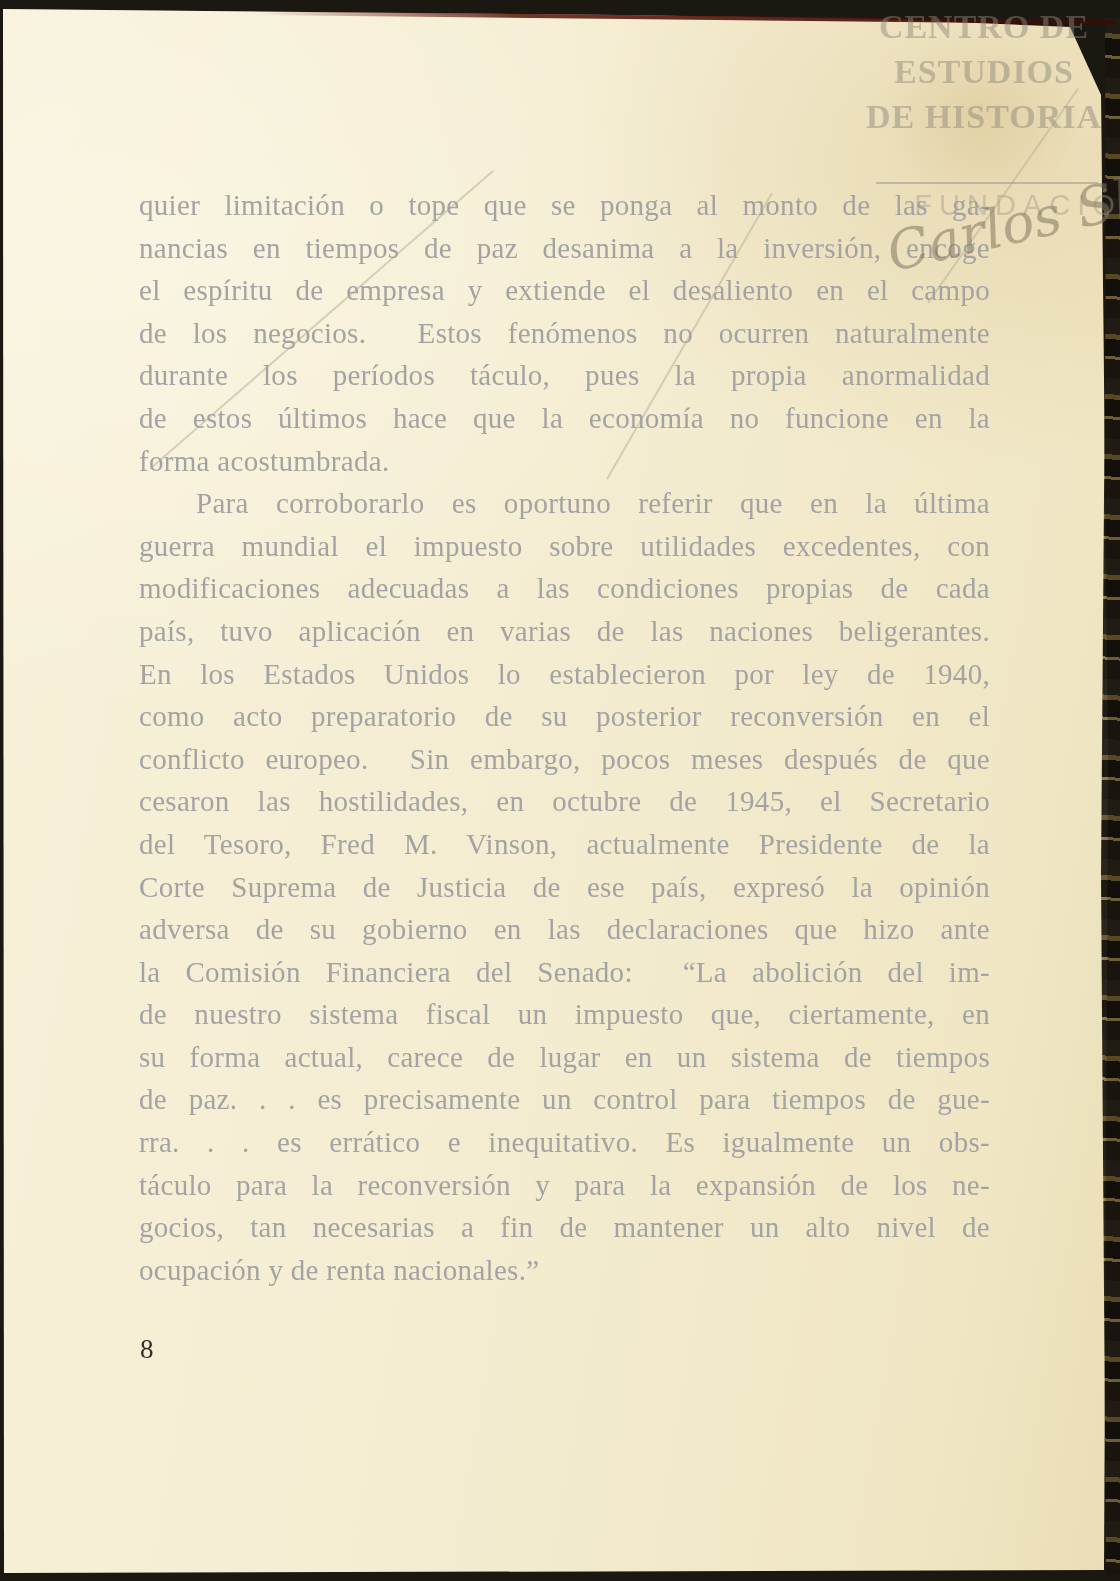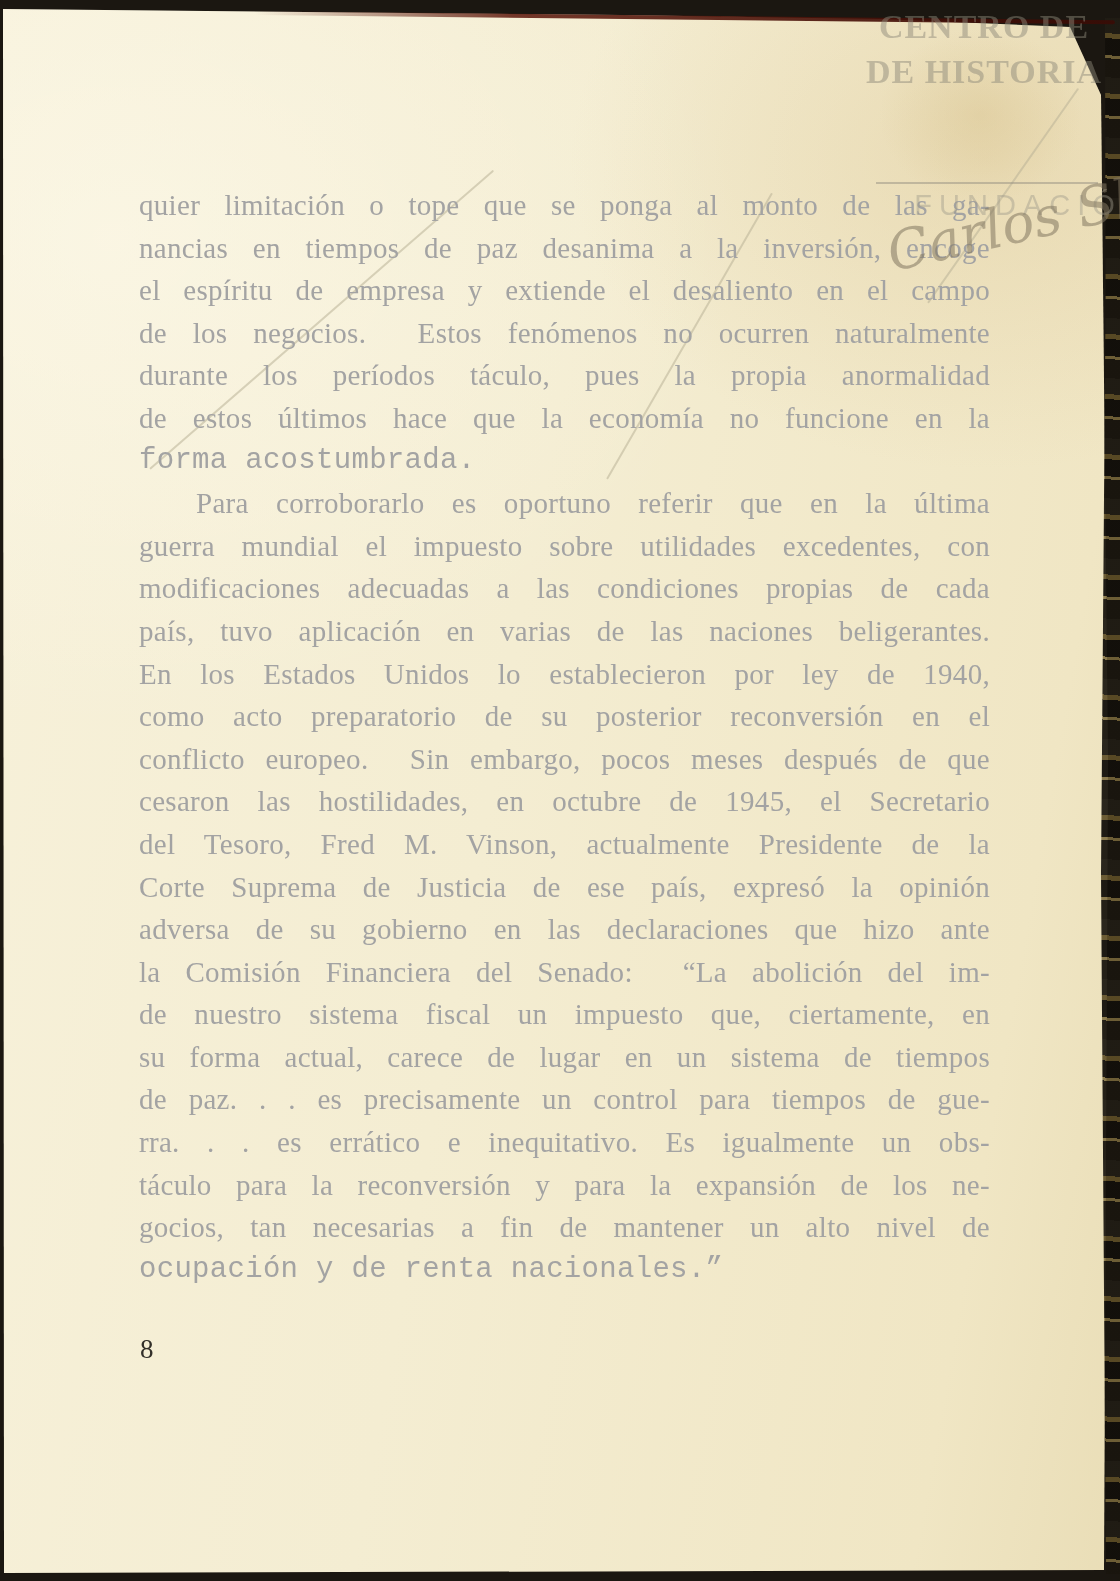--- a/index.html
+++ b/index.html
@@ -48,21 +48,21 @@
   
   .textblock{
     position:absolute;left:139px;top:184px;width:851px;z-index:4;
     font-size:29px;line-height:42.6px;color:#a3a3a3;
     letter-spacing:0.3px;
   }
   .ln{
     text-align:justify;text-align-last:justify;text-justify:inter-word;
     white-space:normal;height:42.6px;overflow:visible;
   }
-  .ln.end{text-align-last:left;font-family:Liberation Mono, monospace;}
+  .ln.end{text-align-last:left;}
   .ln.indent{padding-left:57px;}
   .pagenum{
     position:absolute;left:140px;top:1334px;z-index:4;
     font-size:27px;color:#33302a;
   }
   
   .wm{position:absolute;z-index:5;}
   .wm-text{
     left:858px;top:4px;width:252px;text-align:center;
     font-family:"Liberation Serif", serif;
@@ -126,19 +126,20 @@
     <div class="ln">rra.&nbsp;.&nbsp;. es errático e inequitativo. Es igualmente un obs-</div>
     <div class="ln">táculo para la reconversión y para la expansión de los ne-</div>
     <div class="ln">gocios, tan necesarias a fin de mantener un alto nivel de</div>
     <div class="ln end">ocupación y de renta nacionales.”</div>
   </div>
 
   <div class="pagenum">8</div>
 
   <div class="wm wm-text">
     <div>CENTRO DE</div>
+    <div>ESTUDIOS</div>
     <div>DE HISTORIA</div>
   </div>
   <div class="wm wm-rule"></div>
   <div class="wm wm-foundation">FUNDACIÓN</div>
   <div class="wm wm-signature">Carlos Slim</div>
 
 </div>
 
 </body></html>

